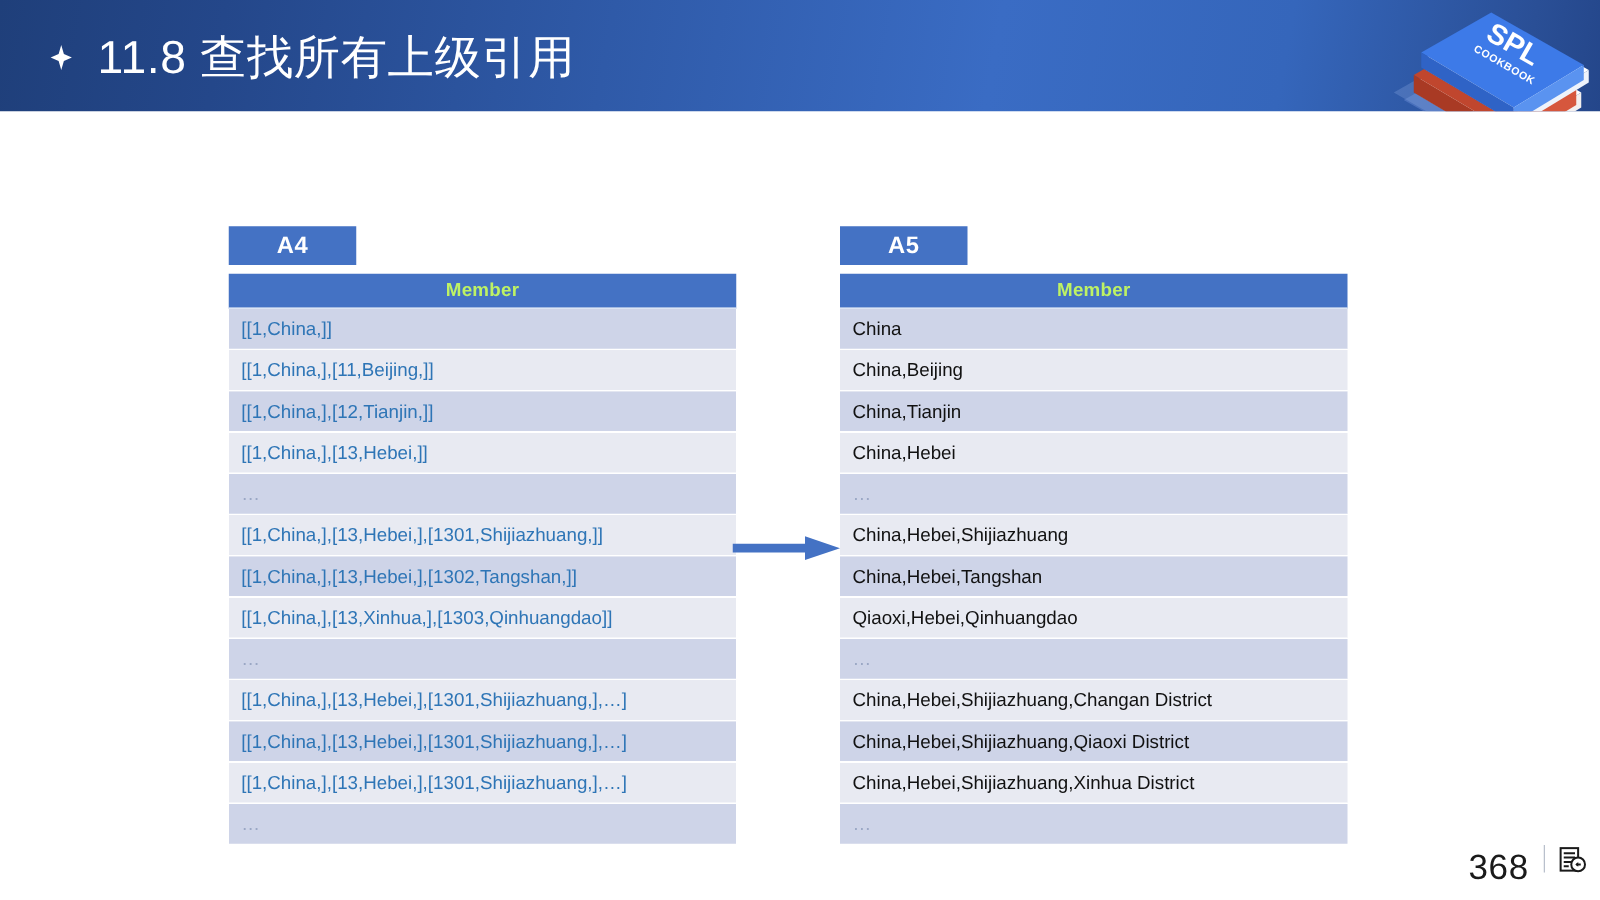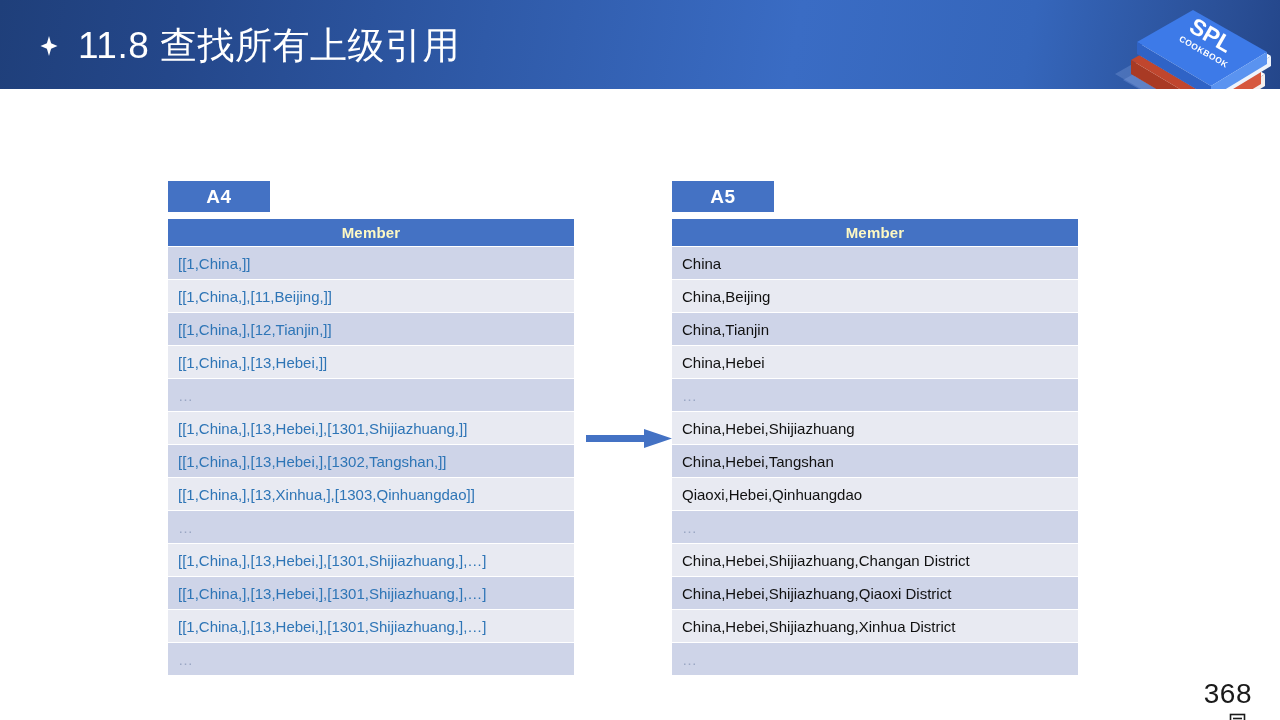--- a/index.html
+++ b/index.html
@@ -62,21 +62,21 @@
     width: 175px;
     height: 125px;
   }
   .book-logo svg { display: block; }
 
   
   .table-block {
     position: absolute;
     width: 406px;
   }
-  .table-block.left  { left: 168px; top: 181px; }
+  .table-block.left  { left: 183px; top: 181px; }
   .table-block.right { left: 672px; top: 181px; }
 
   .cell-tag {
     width: 102px;
     height: 31px;
     background: #4472c4;
     color: #ffffff;
     font-size: 19px;
     font-weight: bold;
     display: flex;
@@ -85,21 +85,21 @@
     letter-spacing: 0.5px;
   }
   .tbl {
     margin-top: 7px;
     width: 406px;
     border-collapse: collapse;
     table-layout: fixed;
   }
   .tbl th {
     background: #4472c4;
-    color: #fef9c3;
+    color: #bef264;
     font-size: 15px;
     font-weight: bold;
     height: 27px;
     text-align: center;
     padding: 0;
     border: none;
     letter-spacing: 0.2px;
   }
   .tbl td {
     height: 32px;
@@ -124,26 +124,25 @@
     left: 586px;
     top: 428px;
     width: 86px;
     height: 22px;
   }
   .arrow svg { display:block; }
 
   
   .footer {
     position: absolute;
-    right: 28px;
+    right: 10px;
     bottom: 8px;
     display: flex;
-    align-items: flex-end;
+    align-items: flex-start;
     height: 36px;
-    flex-direction: column;
   }
   .page-number {
     font-size: 28px;
     color: #1a1a1a;
     letter-spacing: 0.5px;
     line-height: 36px;
   }
   .footer-divider {
     width: 1px;
     height: 22px;

